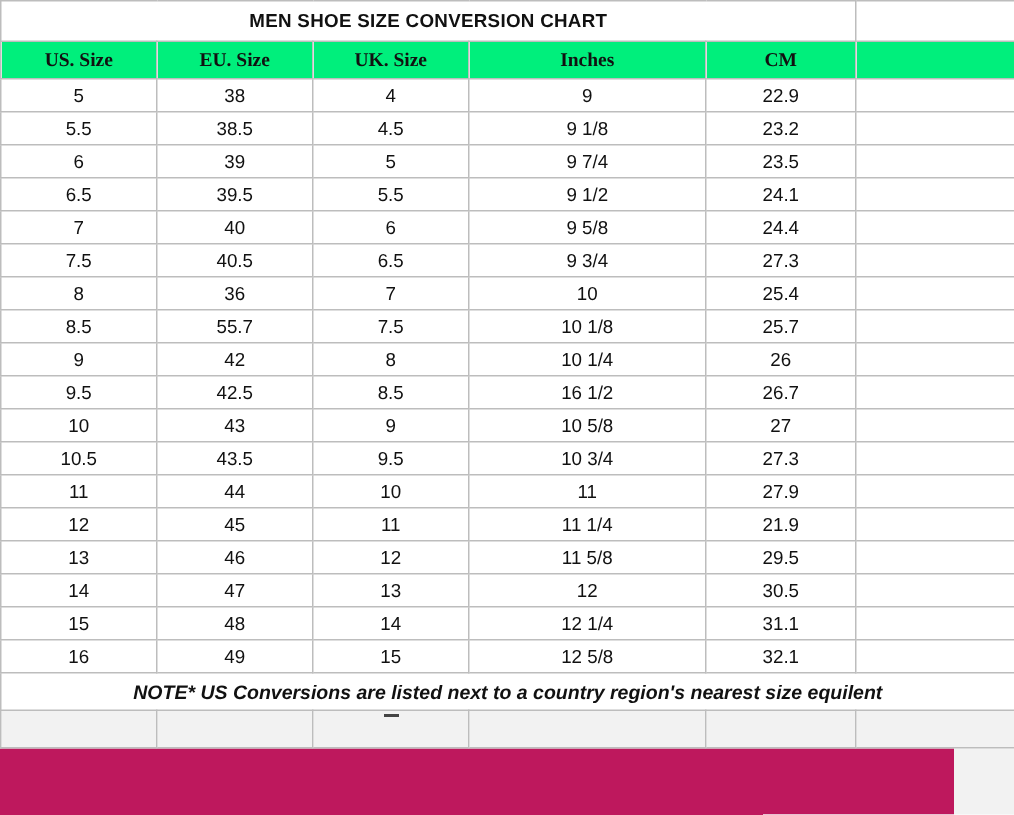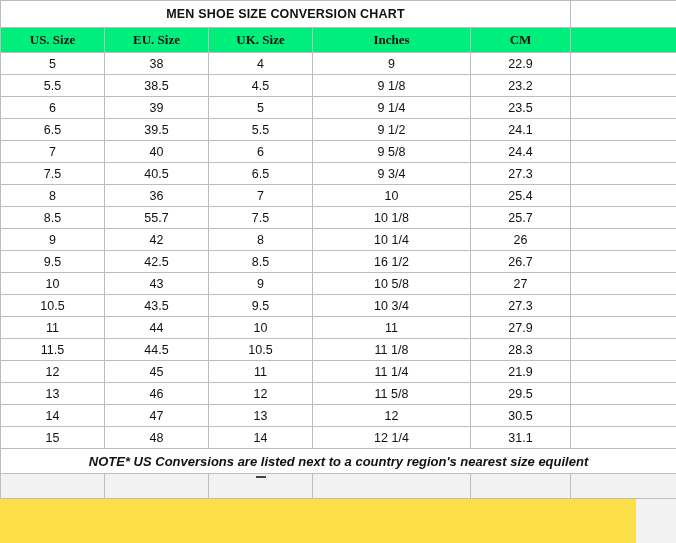--- a/index.html
+++ b/index.html
@@ -10,21 +10,21 @@
     width: 676px;
     height: 543px;
     background: #f2f2f2;
     font-family: "Liberation Sans", sans-serif;
     overflow: hidden;
   }
   .sheet {
     position: relative;
     width: 636px;
     height: 543px;
-    background: #fde047;
+    background: #be185d;
   }
   table.chart {
     border-collapse: collapse;
     table-layout: fixed;
     width: 676px;
     background: #ffffff;
   }
   table.chart td, table.chart th {
     border: 1px solid #bdbdbd;
     padding: 0;
@@ -134,21 +134,21 @@
         <td>38.5</td>
         <td>4.5</td>
         <td>9 1/8</td>
         <td>23.2</td>
         <td class="blank-cell"></td>
       </tr>
       <tr>
         <td>6</td>
         <td>39</td>
         <td>5</td>
-        <td>9 1/4</td>
+        <td>9 7/4</td>
         <td>23.5</td>
         <td class="blank-cell"></td>
       </tr>
       <tr>
         <td>6.5</td>
         <td>39.5</td>
         <td>5.5</td>
         <td>9 1/2</td>
         <td>24.1</td>
         <td class="blank-cell"></td>
@@ -219,28 +219,20 @@
       </tr>
       <tr>
         <td>11</td>
         <td>44</td>
         <td>10</td>
         <td>11</td>
         <td>27.9</td>
         <td class="blank-cell"></td>
       </tr>
       <tr>
-        <td>11.5</td>
-        <td>44.5</td>
-        <td>10.5</td>
-        <td>11 1/8</td>
-        <td>28.3</td>
-        <td class="blank-cell"></td>
-      </tr>
-      <tr>
         <td>12</td>
         <td>45</td>
         <td>11</td>
         <td>11 1/4</td>
         <td>21.9</td>
         <td class="blank-cell"></td>
       </tr>
       <tr>
         <td>13</td>
         <td>46</td>
@@ -258,20 +250,28 @@
         <td class="blank-cell"></td>
       </tr>
       <tr>
         <td>15</td>
         <td>48</td>
         <td>14</td>
         <td>12 1/4</td>
         <td>31.1</td>
         <td class="blank-cell"></td>
       </tr>
+      <tr>
+        <td>16</td>
+        <td>49</td>
+        <td>15</td>
+        <td>12 5/8</td>
+        <td>32.1</td>
+        <td class="blank-cell"></td>
+      </tr>
 
       <tr class="note-row">
         <td colspan="6">NOTE* US Conversions are listed next to a country region's nearest size equilent</td>
       </tr>
       <tr class="foot-row">
         <td></td>
         <td></td>
         <td class="foot-mark"></td>
         <td></td>
         <td></td>

